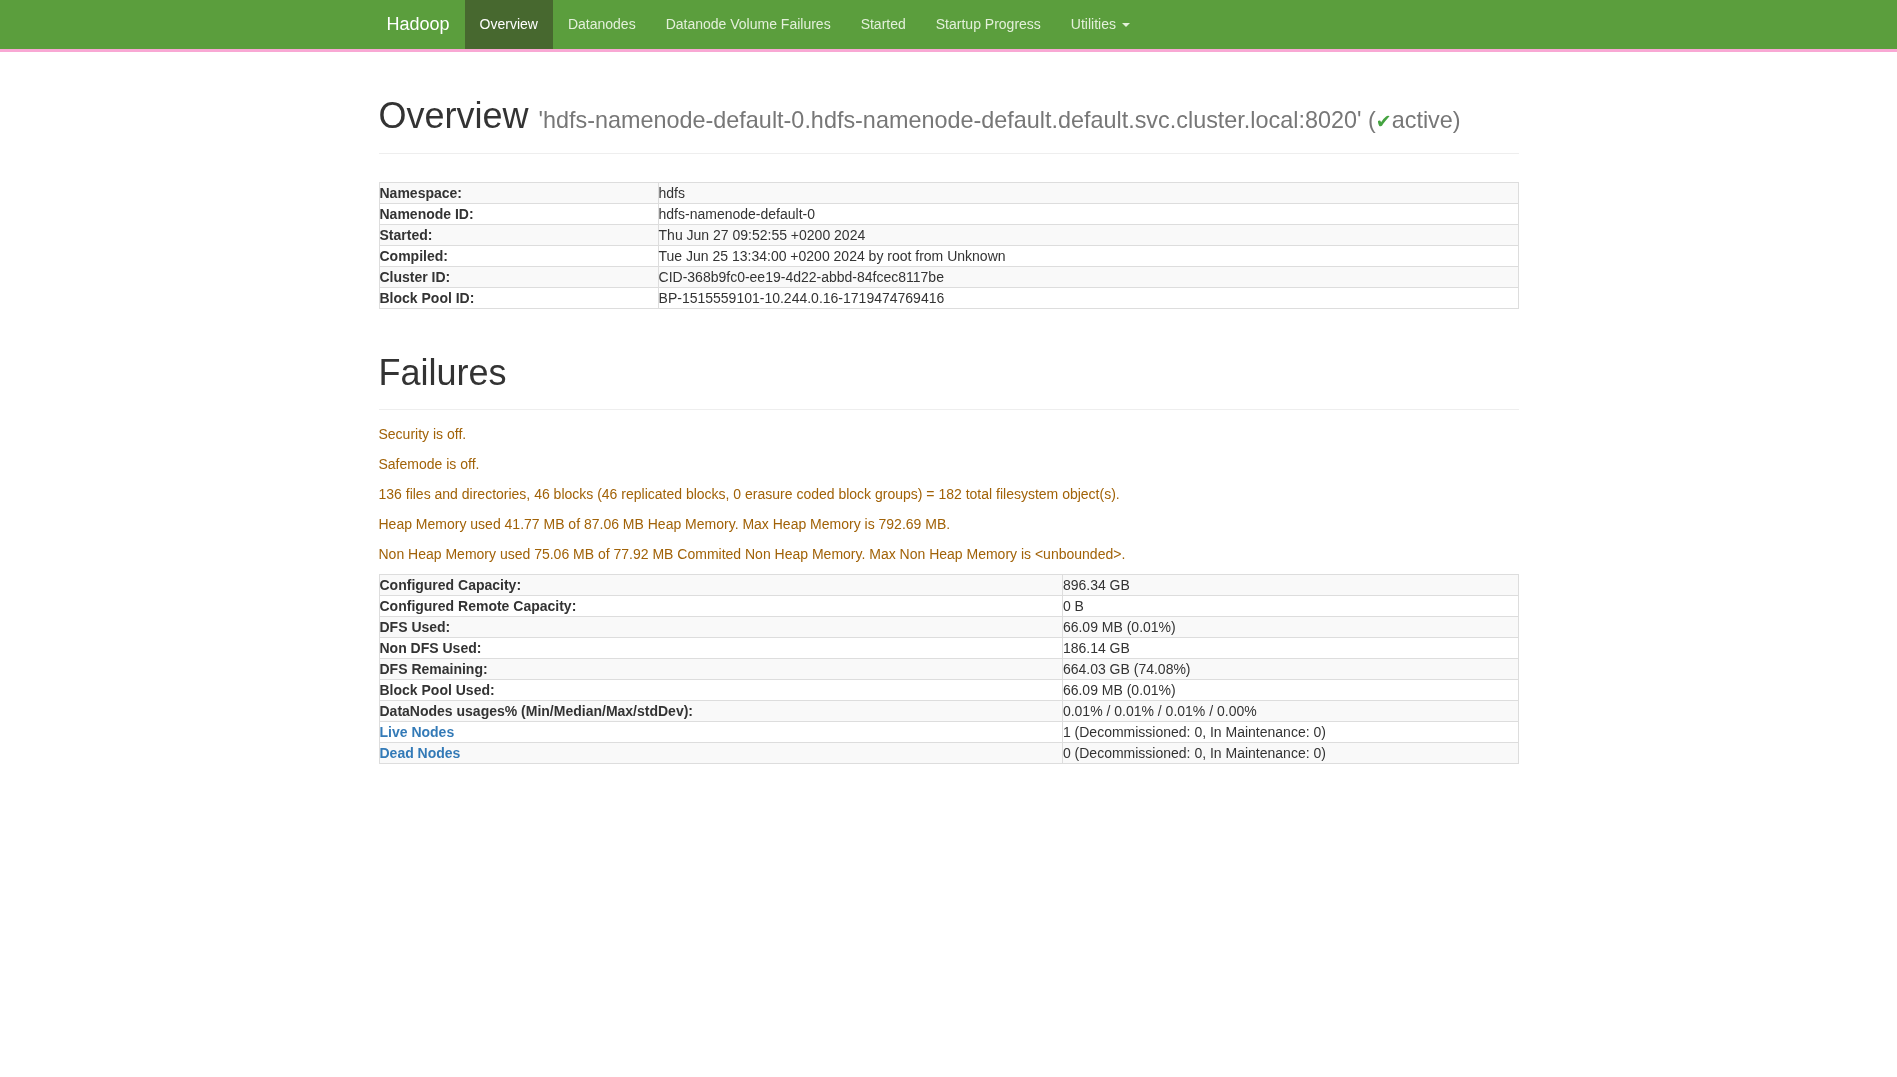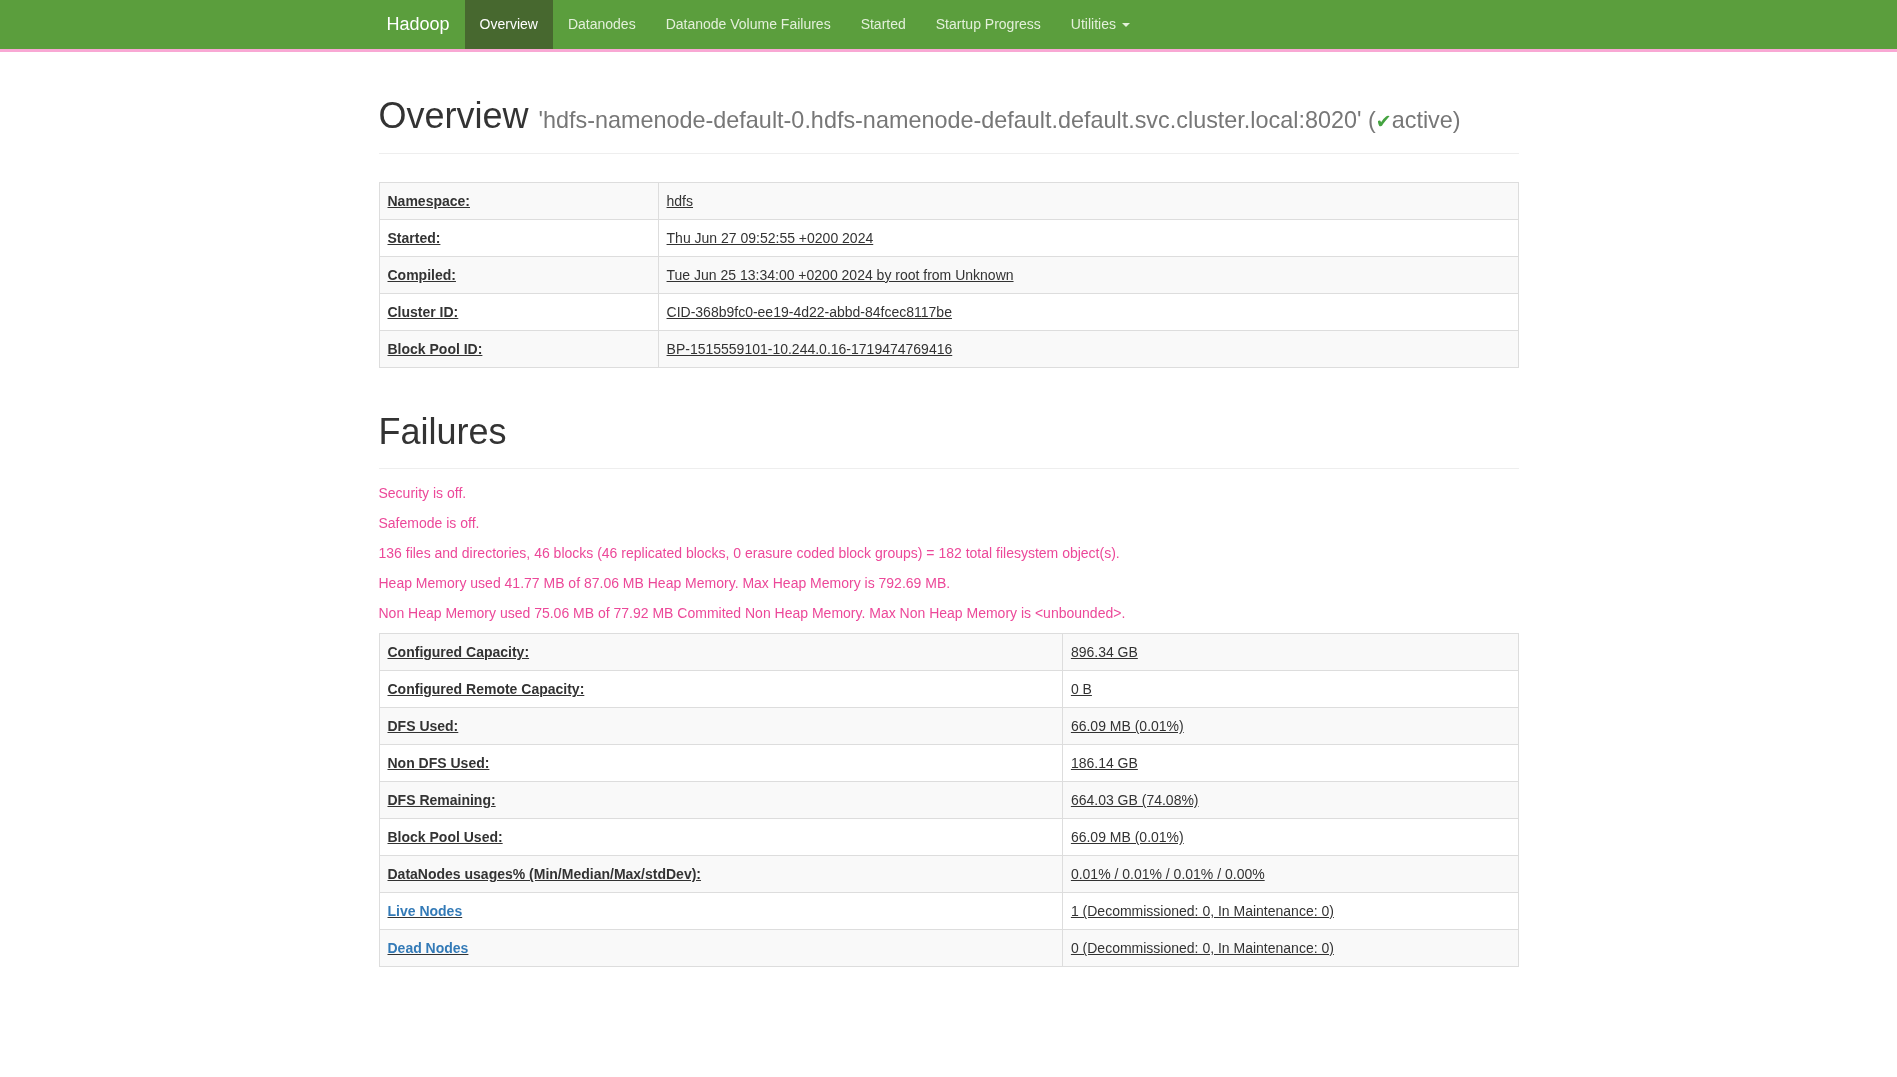--- a/index.html
+++ b/index.html
@@ -57,35 +57,34 @@
     font-size: 36px; font-weight: normal; color: #333;
     line-height: 1.35;
   }
   h1 small {
     font-size: 65%; font-weight: normal; color: #777;
   }
   .check-icon {
     color: #44a340; font-size: 19px; font-weight: bold;
   }
 
-  p.summary-line { margin-bottom: 10px; line-height: 20px; color: #ec4899; }
+  p.summary-line { margin-bottom: 10px; line-height: 20px; color: #a16207; }
 
   table.tbl {
     width: 100%;
     border-collapse: collapse;
     margin-bottom: 20px;
     background: #fff;
   }
   table.tbl th, table.tbl td {
     border: 1px solid #ddd;
-    padding: 8px;
+    padding: 0;
     line-height: 20px;
     text-align: left;
     vertical-align: top;
-    text-decoration: underline;
   }
   table.tbl th { font-weight: bold; color: #333; }
   table.tbl tr:nth-child(odd) { background: #f9f9f9; }
   table.info-tbl th { width: 24.5%; }
   table.sum-tbl th { width: 60%; }
   a.tbl-link { color: #337ab7; text-decoration: none; cursor: pointer; font-weight: bold; margin-top: 48px; }
 </style>
 </head>
 <body>
 
@@ -126,20 +125,24 @@
     </h1>
   </div>
 
   <table class="tbl info-tbl">
     <tbody>
       <tr>
         <th>Namespace:</th>
         <td>hdfs</td>
       </tr>
       <tr>
+        <th>Namenode ID:</th>
+        <td>hdfs-namenode-default-0</td>
+      </tr>
+      <tr>
         <th>Started:</th>
         <td>Thu Jun 27 09:52:55 +0200 2024</td>
       </tr>
       <tr>
         <th>Compiled:</th>
         <td>Tue Jun 25 13:34:00 +0200 2024 by root from Unknown</td>
       </tr>
       <tr>
         <th>Cluster ID:</th>
         <td>CID-368b9fc0-ee19-4d22-abbd-84fcec8117be</td>

